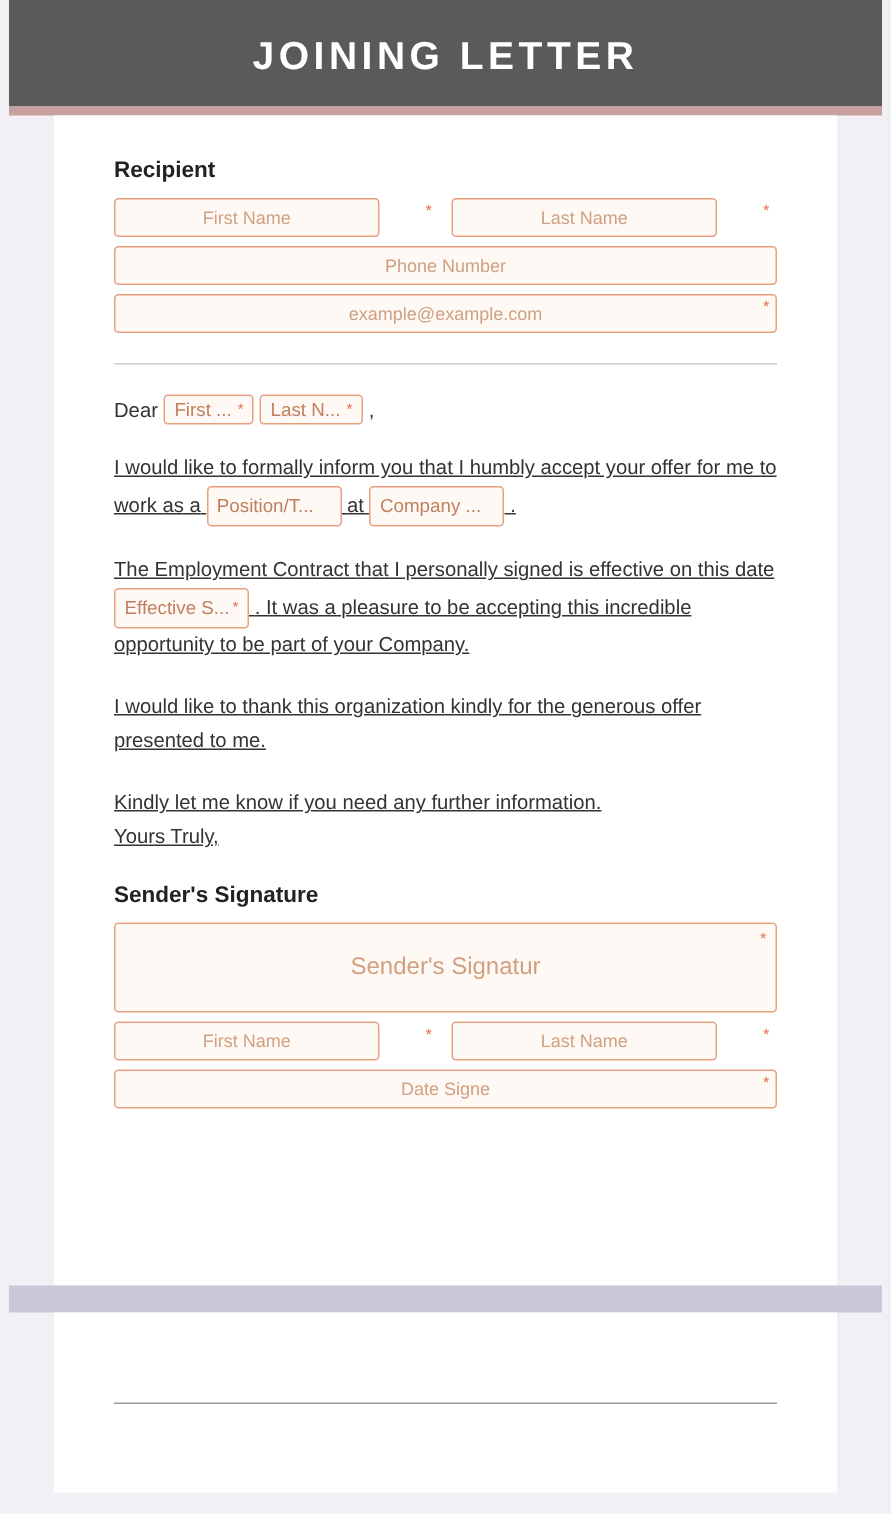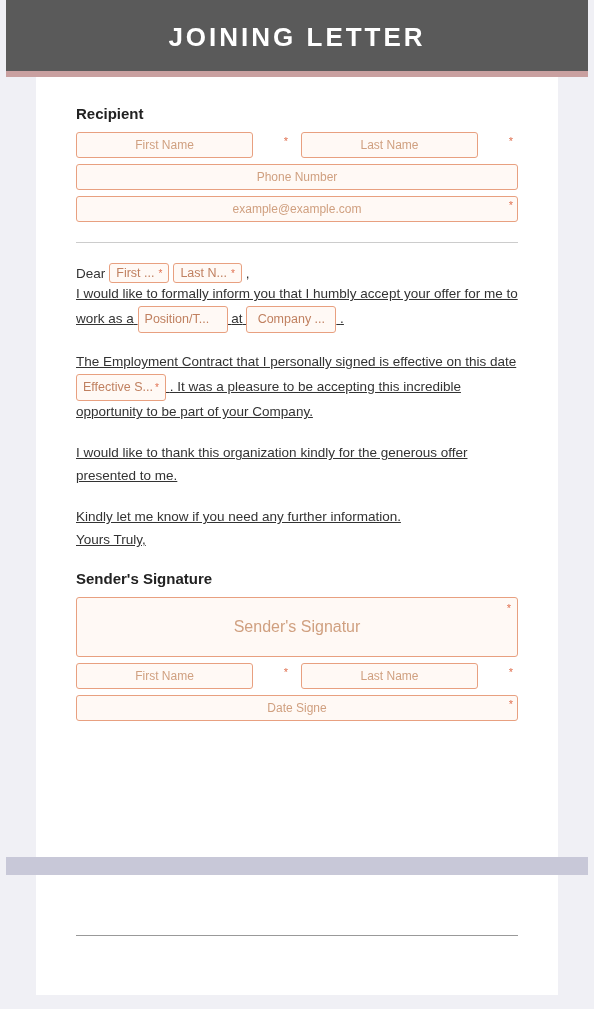--- a/index.html
+++ b/index.html
@@ -87,35 +87,36 @@
     }
     .inline-input {
       display: inline-block;
       border: 1.5px solid #e8a080;
       background: #fff9f5;
       border-radius: 3px;
       padding: 2px 6px;
       font-size: 12.5px;
       color: #c08060;
       min-width: 55px;
-      text-align: center;
+      text-align: left;
       vertical-align: middle;
       position: relative;
     }
     .inline-input .req-star {
       font-size: 10px;
       color: #e07050;
       margin-left: 2px;
     }
     .inline-input-long {
       min-width: 90px;
     }
     .dear-line {
       font-size: 13.5px;
       color: #333;
+      margin-bottom: 18px;
       display: flex;
       align-items: center;
       gap: 4px;
       flex-wrap: wrap;
     }
     .signature-section {
       margin-top: 10px;
     }
     .signature-box {
       border: 1.5px solid #e8a080;

